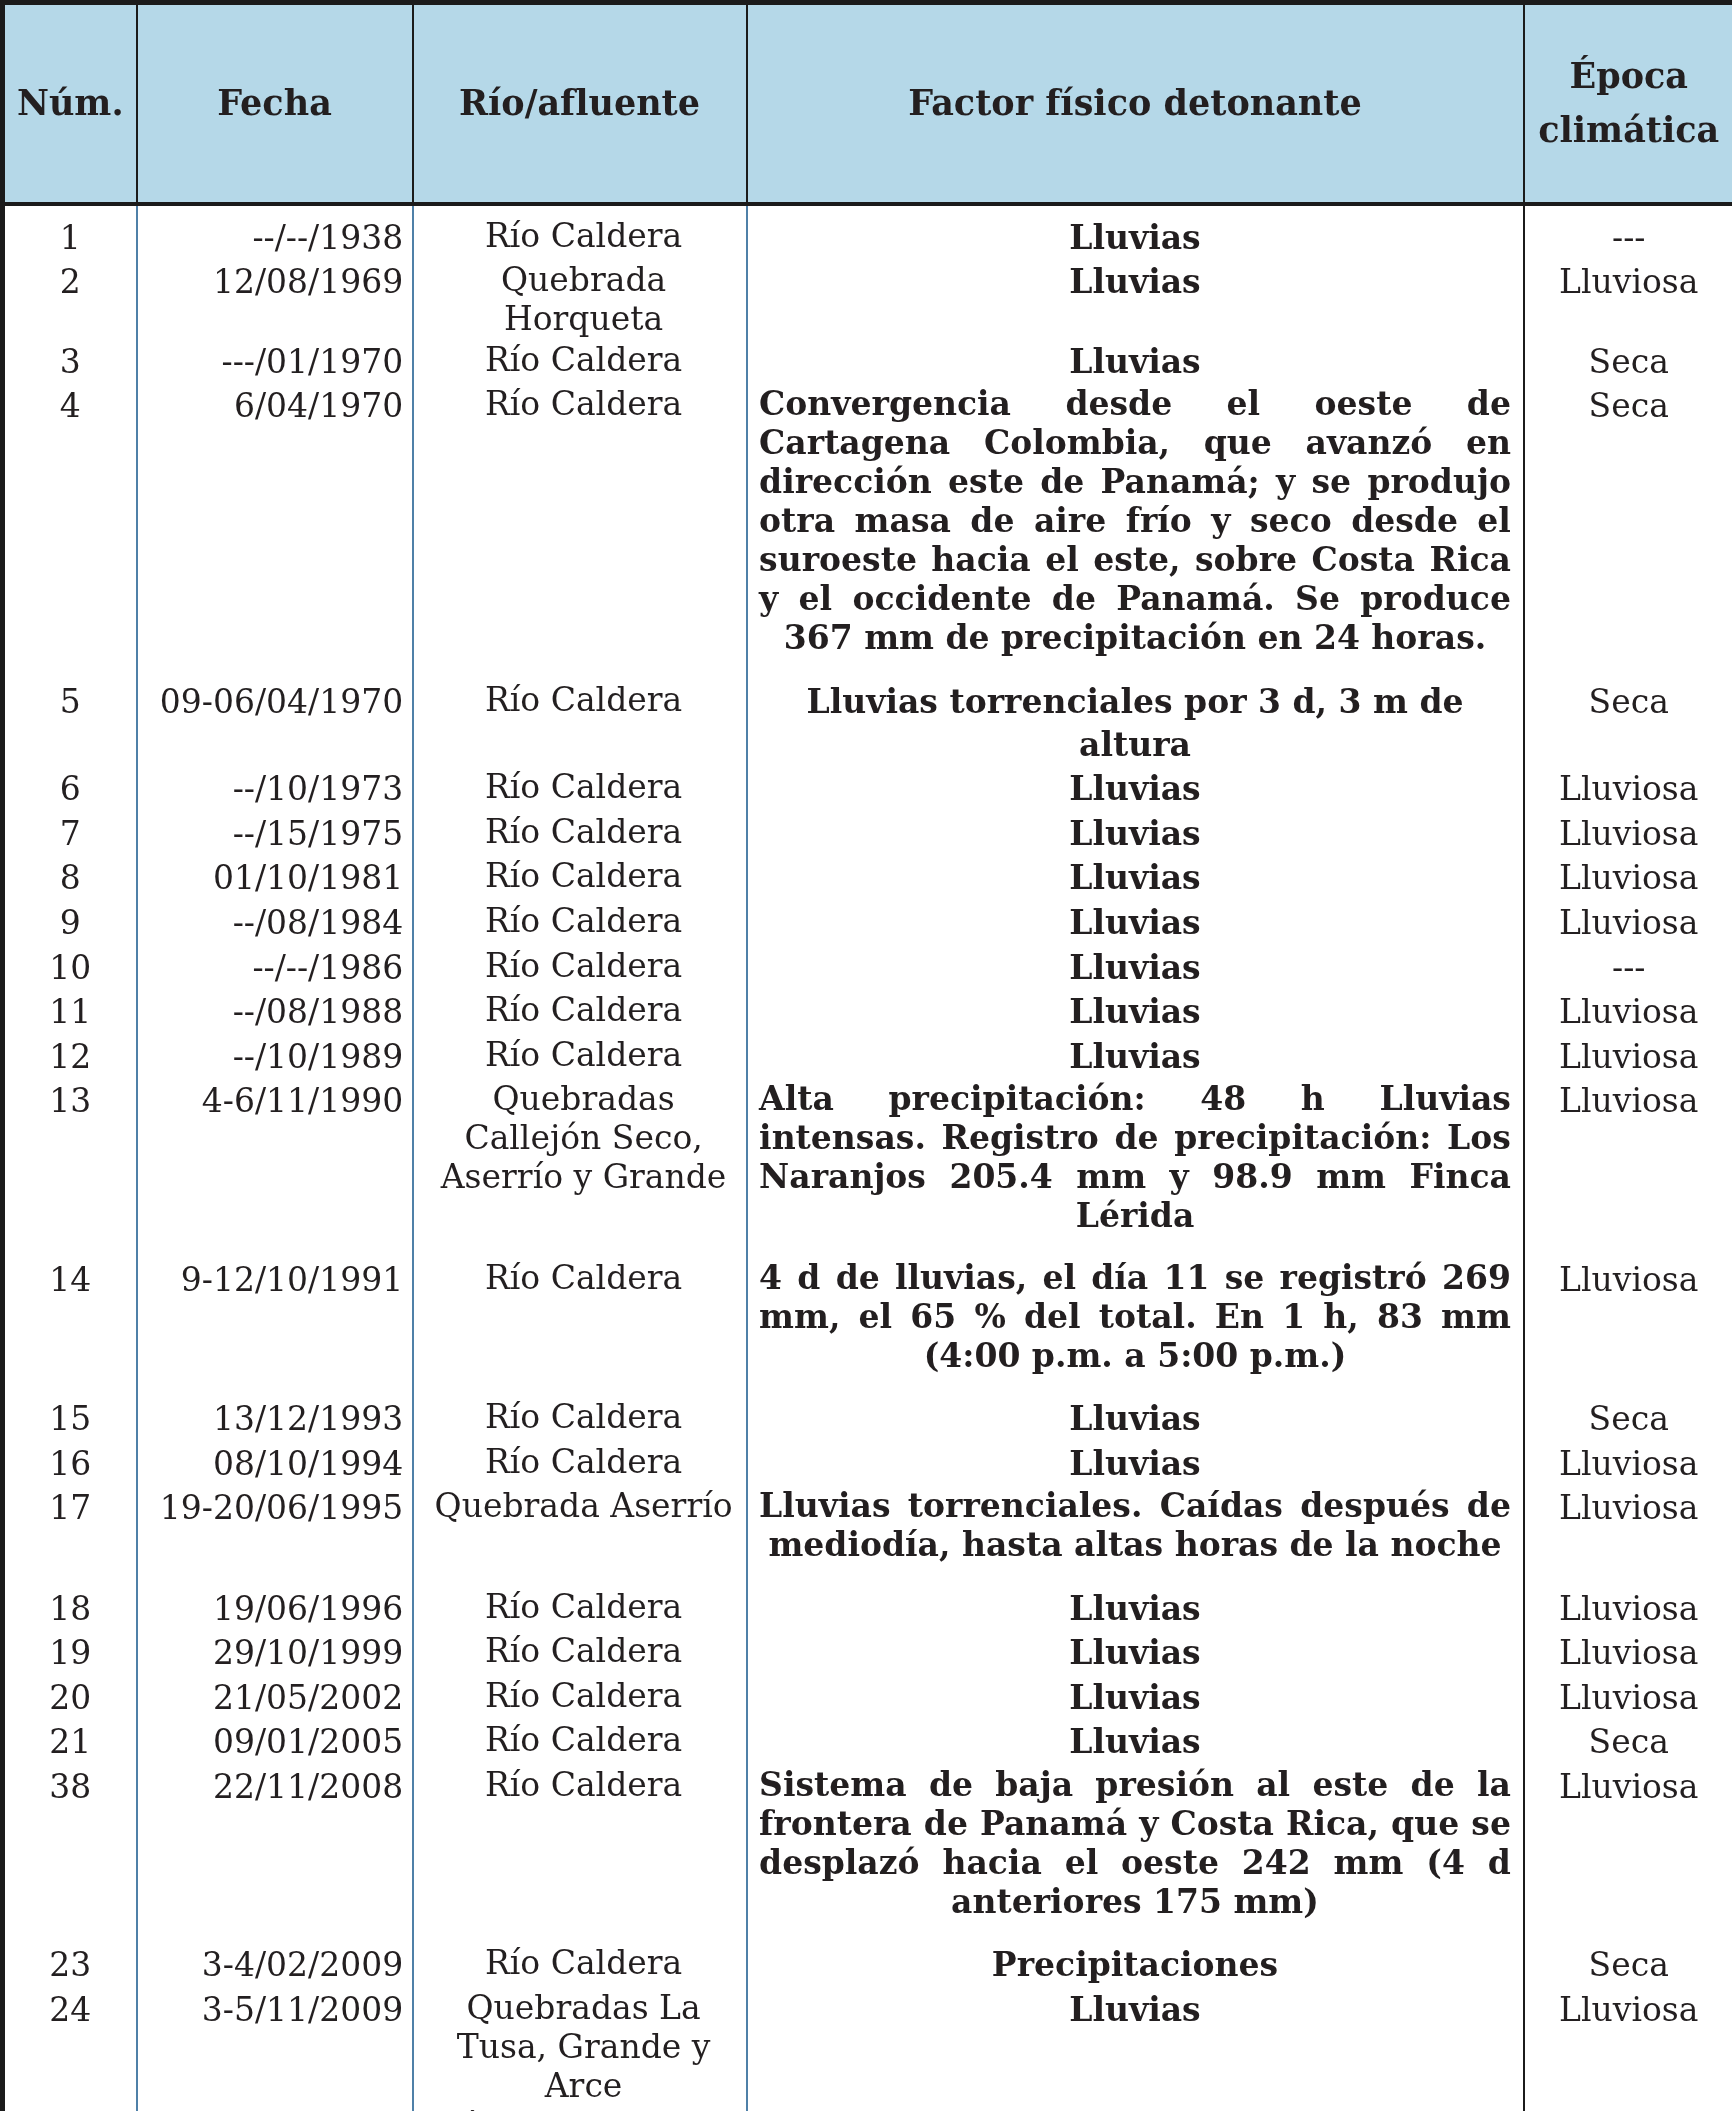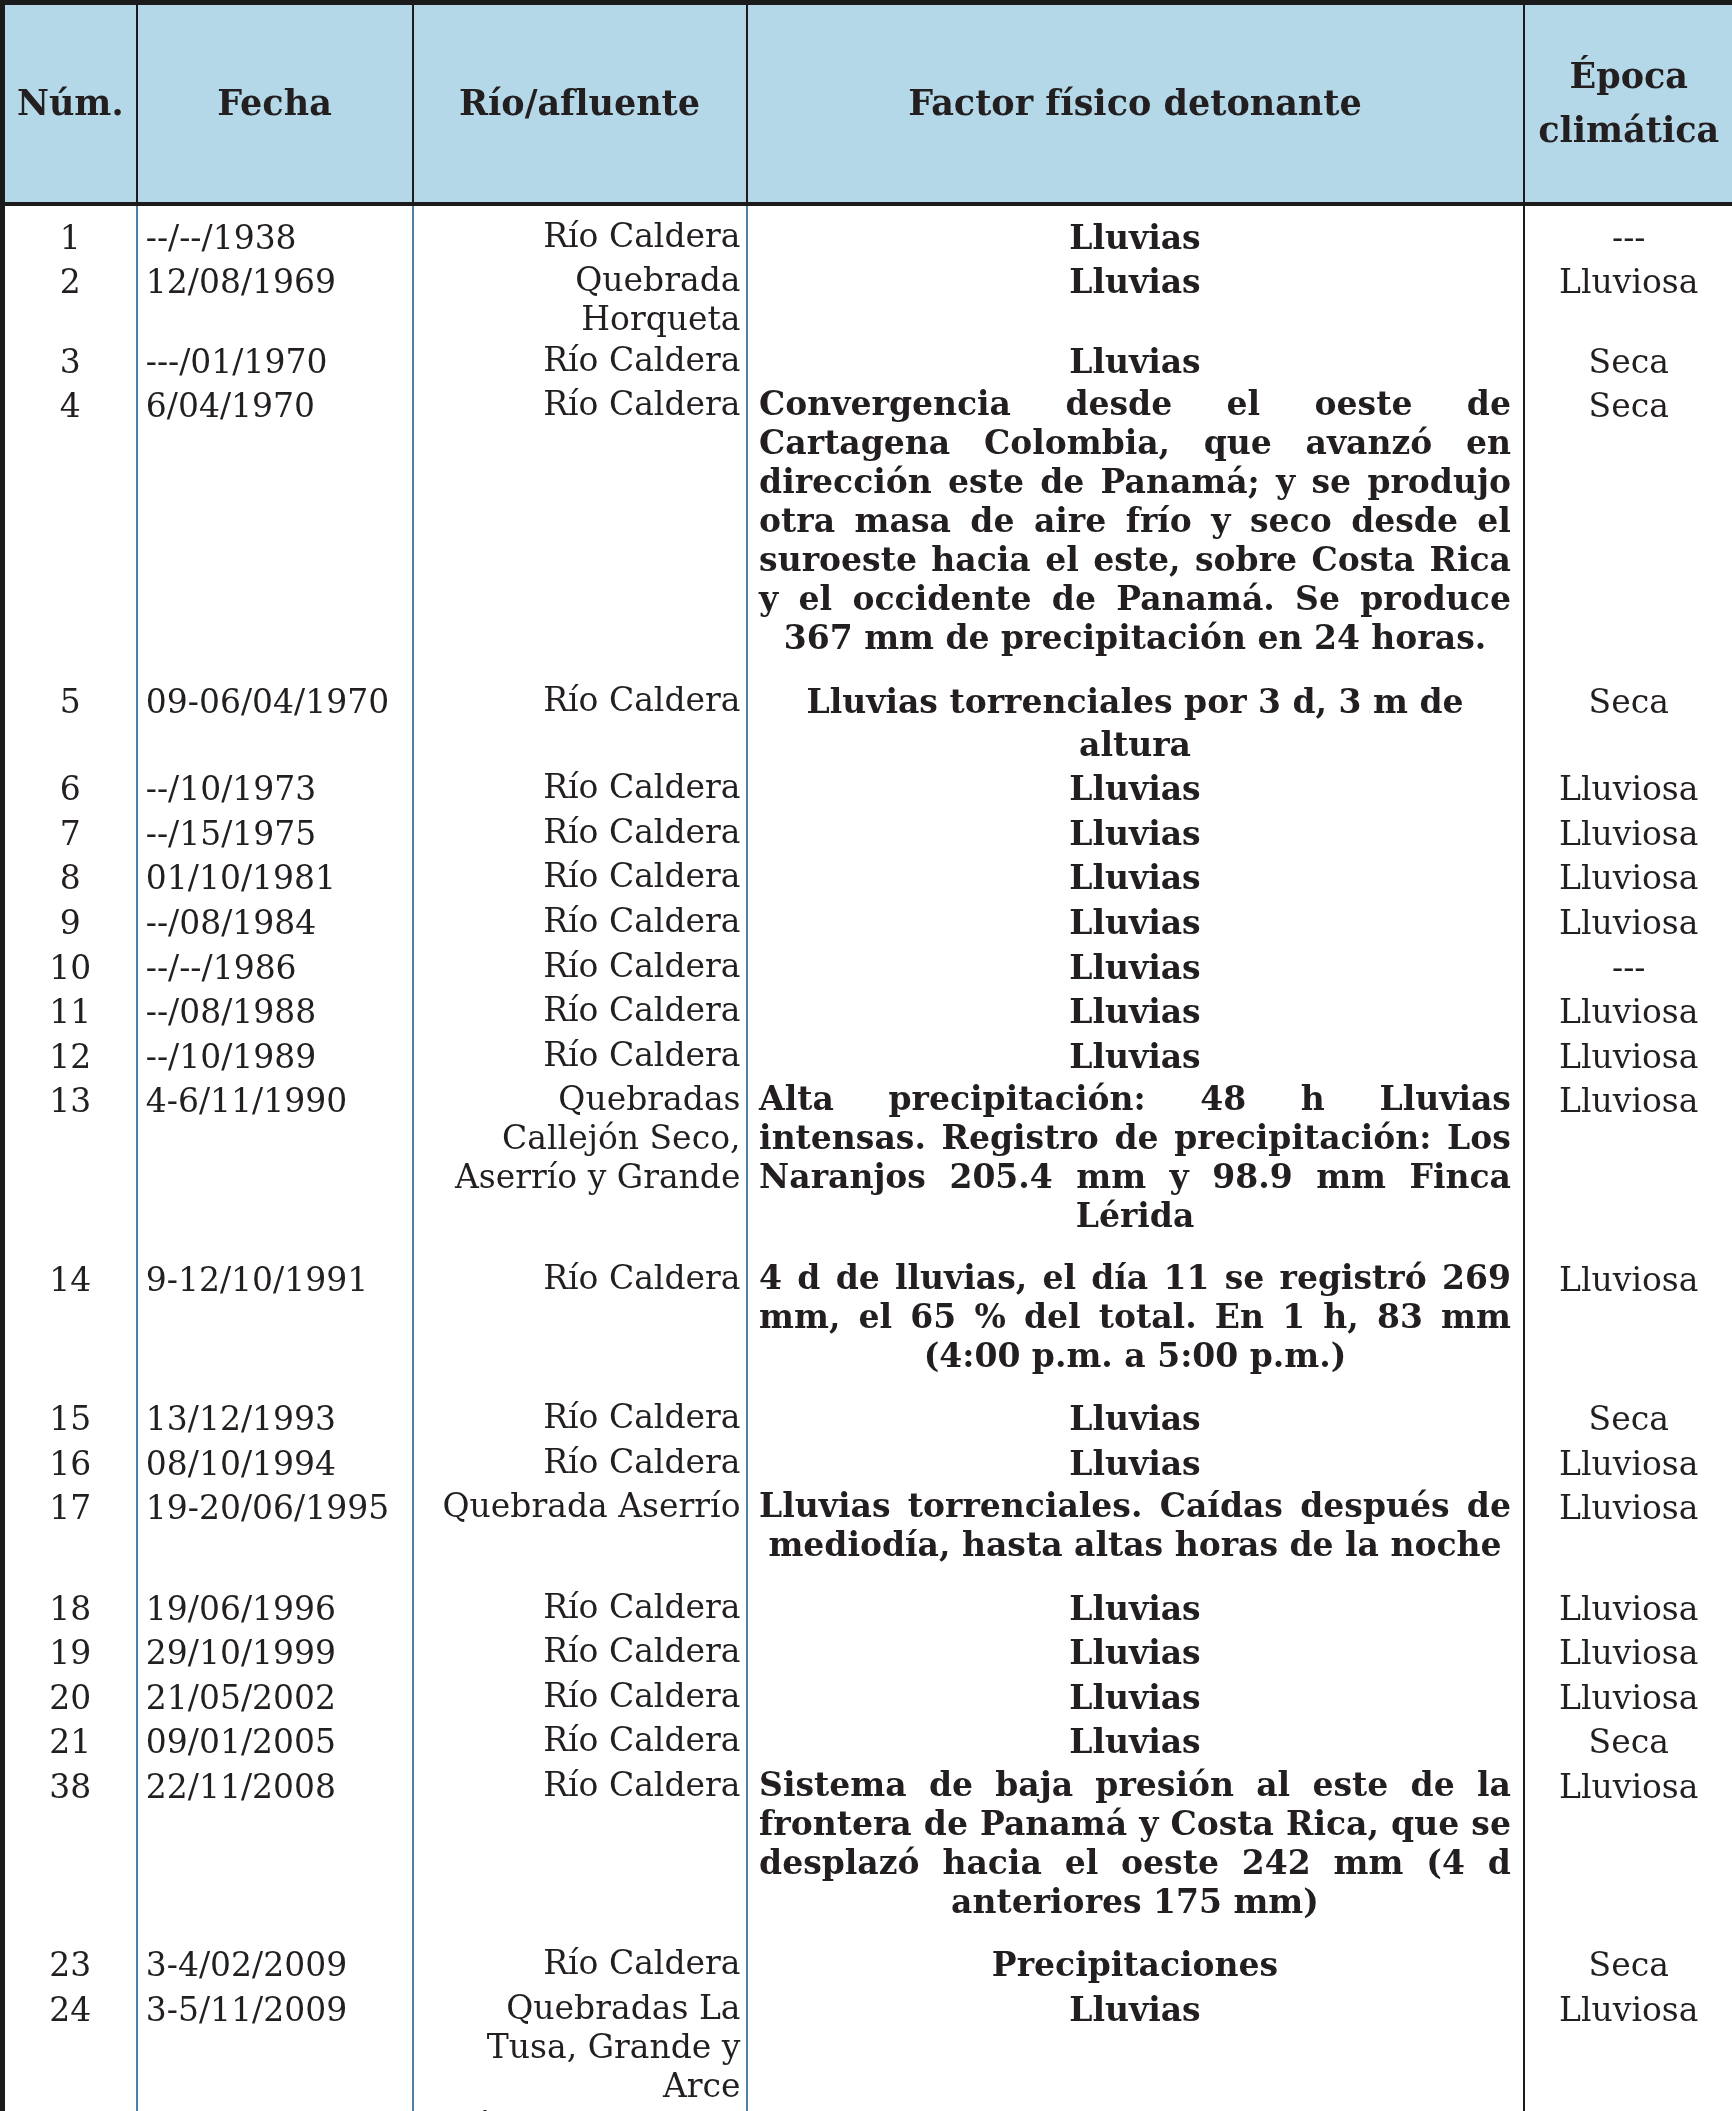--- a/index.html
+++ b/index.html
@@ -36,22 +36,22 @@
     line-height:43px;
     vertical-align:top;
     padding:0.8px 8.3px;
     border-right:2.5px solid var(--divider);
   }
   tbody td.c-factor{border-right-color:var(--frame);font-weight:bold;}
   tbody td.c-epoca{border-right:none;}
   tbody tr:first-child td{padding-top:10px;}
   tbody tr:last-child td{padding-bottom:8.3px;}
   td.c-num{text-align:center;}
-  td.c-fecha{text-align:left;}
-  td.c-rio{text-align:right;padding-left:13.2px;padding-right:5px;line-height:39px;}
+  td.c-fecha{text-align:right;}
+  td.c-rio{text-align:center;padding-left:13.2px;padding-right:5px;line-height:39px;}
   td.c-factor{text-align:center;padding-left:11.6px;padding-right:11.6px;}
   td.c-epoca{text-align:center;}
   td.c-factor.para{
     text-align:justify;
     text-align-last:center;
     line-height:39px;
     margin-left:48px;
   }
   tr.para-row td{padding-bottom:21.5px;}
 </style>

